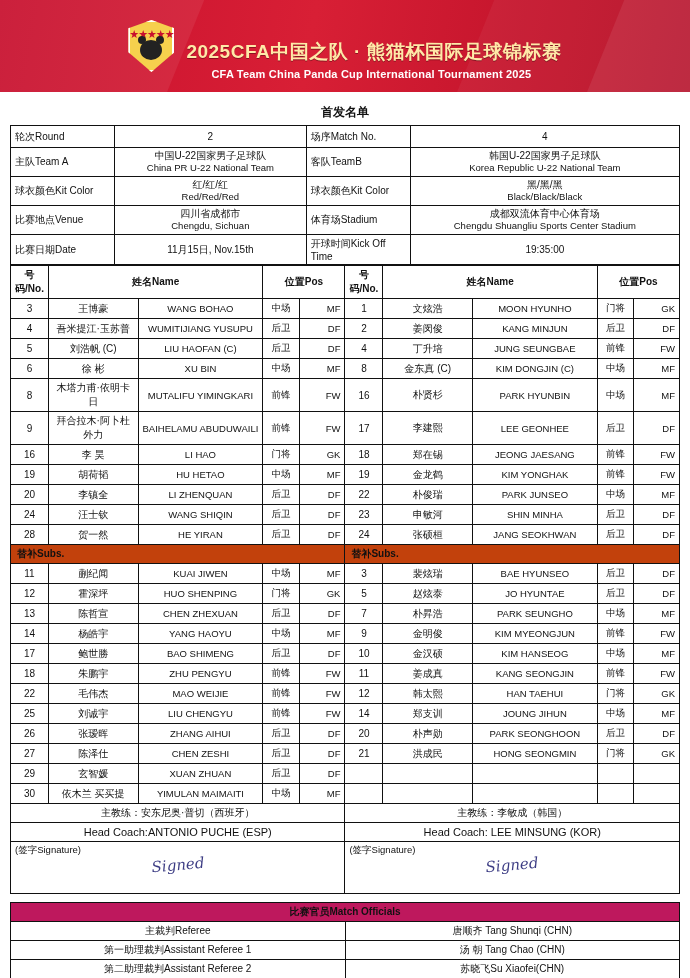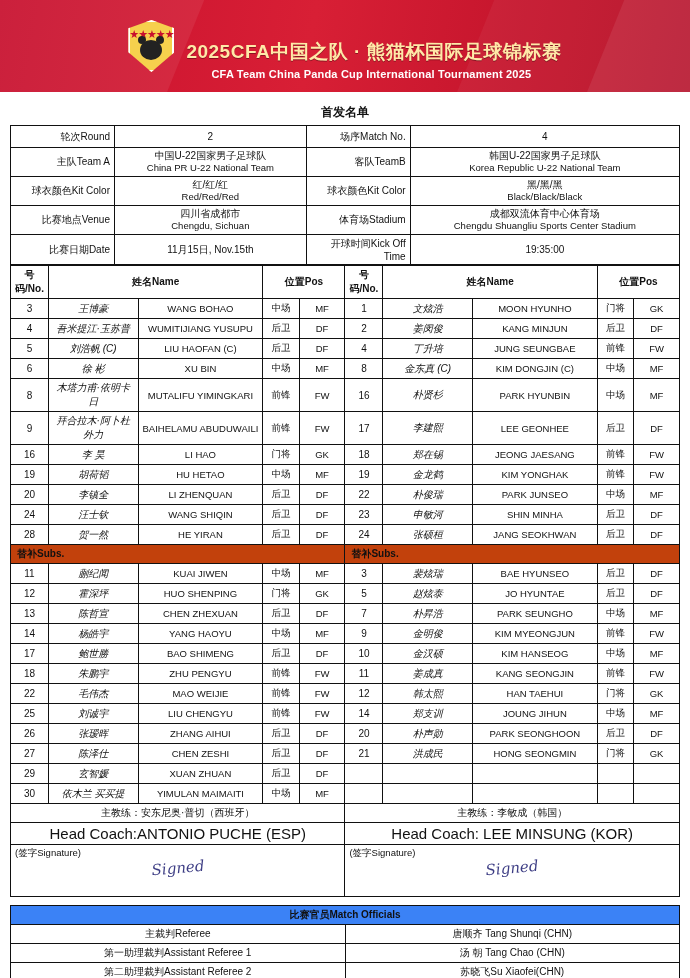--- a/index.html
+++ b/index.html
@@ -70,59 +70,59 @@
   .sheet { padding: 6px 10px 4px 10px; }
   .sheet-title { text-align:center; padding:6px 0 4px; }
   .sheet-title .cn { font-size:12px; font-weight:bold; }
   .sheet-title .en { font-size:11px; font-weight:bold; }
 
   table { border-collapse: collapse; width: 100%; }
   .grid, .grid td, .grid th { border:1px solid #111; }
   td, th { padding:2px 4px; vertical-align:middle; }
 
   .info td { height:22px; font-size:10px; }
-  .lbl { text-align:right; width:104px; font-size:10px; }
+  .lbl { text-align:left; width:104px; font-size:10px; }
   .val { text-align:center; }
   .val .cn { font-size:10px; line-height:12px; }
   .val .en { font-size:9.5px; line-height:12px; }
 
   
   .players { font-size:10px; }
   .players td { height:20px; }
   .players .hdr td { text-align:center; font-weight:bold; font-size:10px; height:20px; }
   .col-no   { width:38px;  text-align:center; }
-  .col-cn   { width:96px;  text-align:center;font-style:italic; }
+  .col-cn   { width:96px;  text-align:center; }
   .col-en   { width:130px; text-align:center; font-size:9.5px; }
   .col-pos  { width:38px;  text-align:center; font-size:9.5px; }
-  .col-posa { width:48px;  text-align:center; font-size:9.5px; }
+  .col-posa { width:48px;  text-align:right; font-size:9.5px; }
   .subs-row td {
     background:#c2410c; font-weight:bold; font-size:10px; height:18px;
   }
   .subs-row td.left { text-align:left; padding-left:6px; }
 
   .coach td {
     text-align:center; font-size:10px; height:19px;border-radius:7px;
   }
-  .coach .en { font-size:15px; }
+  .coach .en { font-size:11px; }
 
   .sign-row td {
     height:52px; font-size:9.5px; vertical-align:top; padding-top:2px;
     position:relative;
   }
   .sig {
     font-family:"DejaVu Serif", serif;
     font-style:italic; font-size:15px; color:#1a1a6e;
     position:absolute; left:50%; top:14px; transform:translateX(-50%) rotate(-5deg);
     opacity:.85;
   }
 
   
   .officials { margin-top:8px; font-size:10px; }
   .officials .head td {
-    text-align:center; font-weight:bold; background:#3b82f6; height:19px;
+    text-align:center; font-weight:bold; background:#be185d; height:19px;
   }
   .officials td { height:19px; }
   .officials .o-lbl { width:50%; text-align:center; }
   .officials .o-val { width:50%; text-align:center; }
 </style>
 </head>
 <body>
 
 <div class="page">
 

